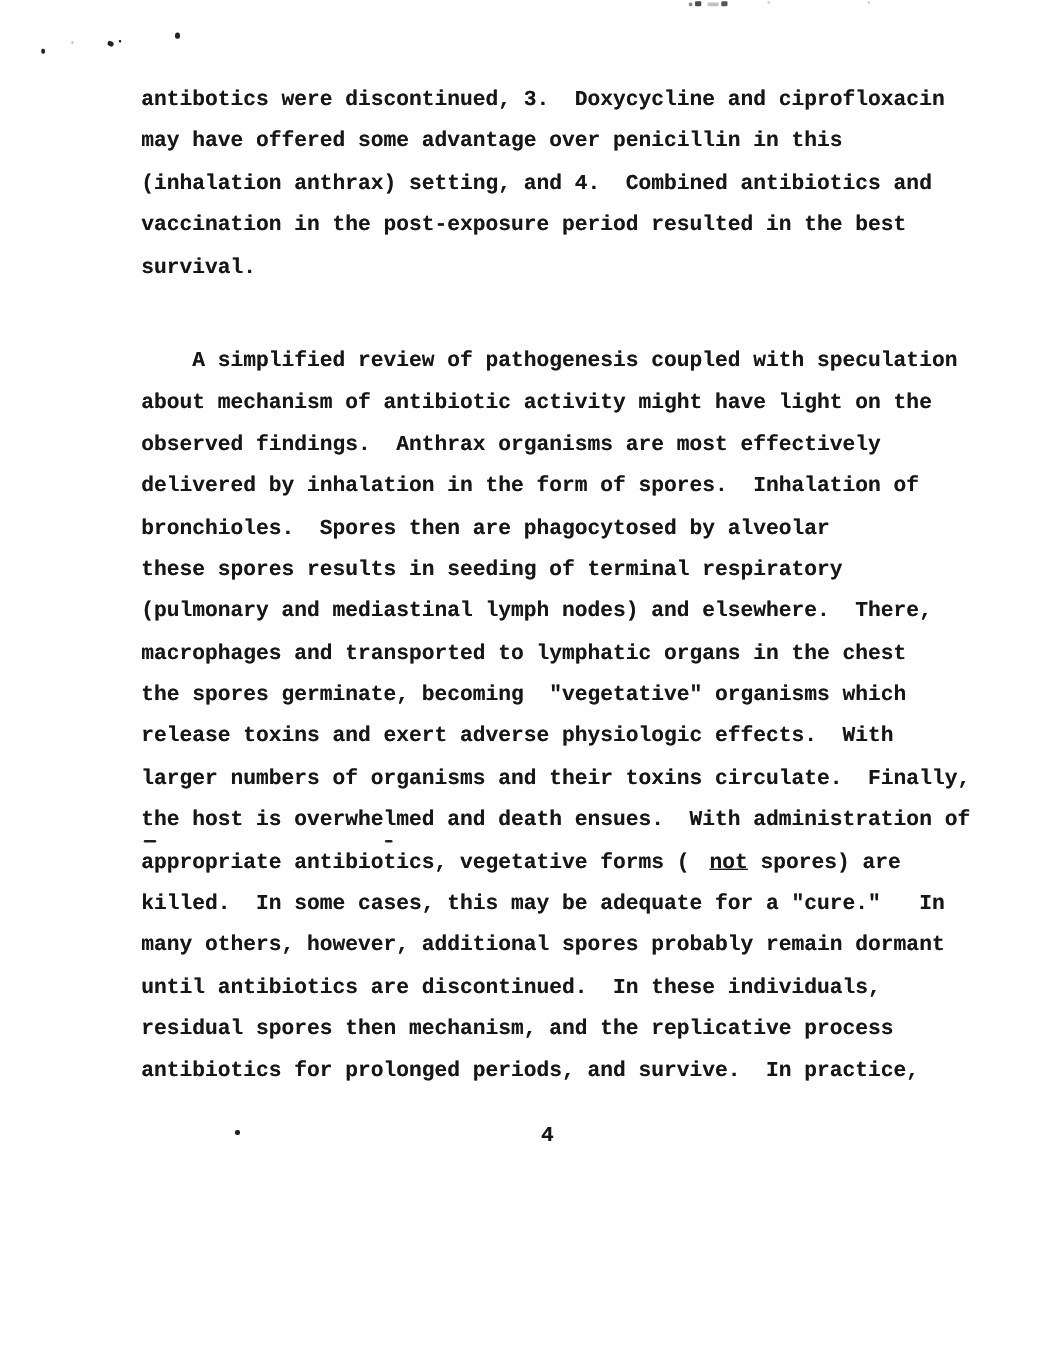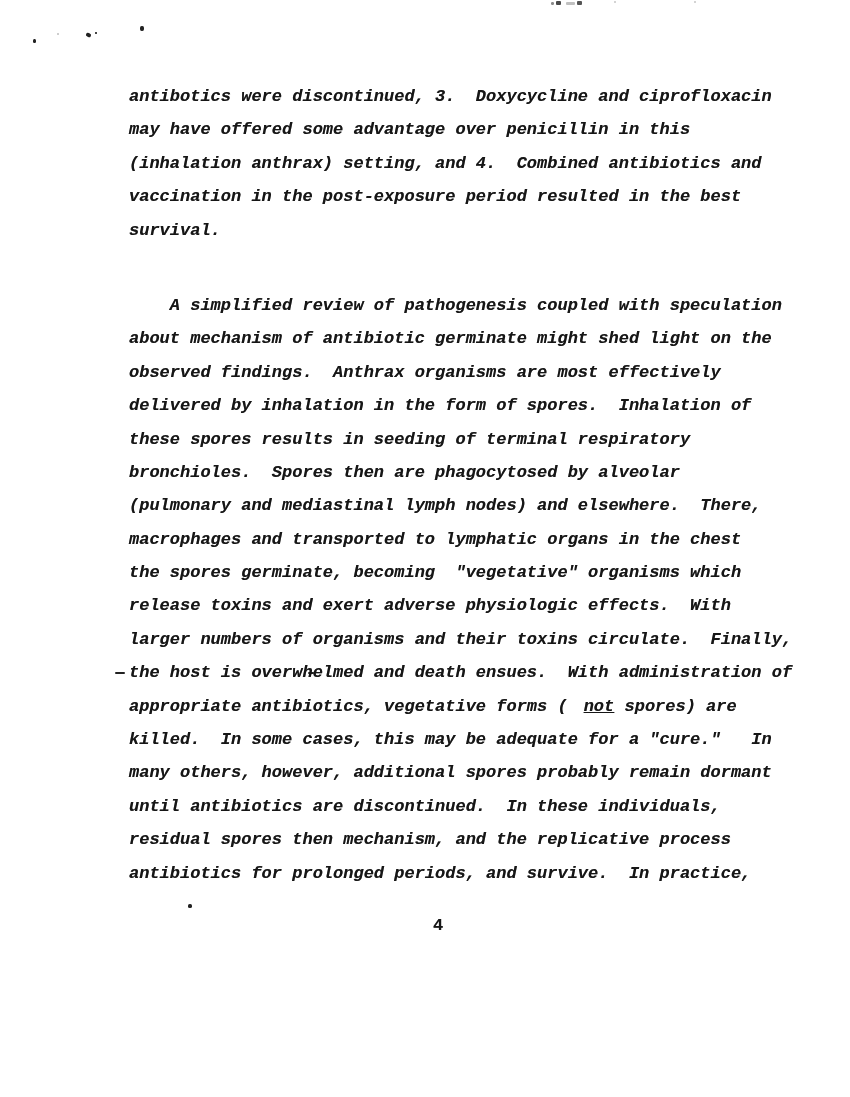--- a/index.html
+++ b/index.html
@@ -20,21 +20,21 @@
     left: 113px;
     top: 64px;
     width: 680px;
     color: #161616;
     font-size: 17px;
     font-weight: bold;
     line-height: 33.4px;
     letter-spacing: 0px;
     text-shadow: 0 0 0.5px rgba(20,20,20,0.55);
   }
-  .paragraph { margin: 16px; font-style: italic; }
+  .paragraph { margin: 0; }
   .paragraph + .paragraph { margin-top: 42px; }
   .line {
     white-space: pre;
     height: 33.4px;
   }
   .underline { text-decoration: underline; padding-left: 16px; }
   .page-number {
     width: 650px;
     margin-top: 19px;
     text-align: center;
@@ -85,25 +85,25 @@
     <div>
         <div class="paragraph">
           <div class="line">antibotics were discontinued, 3.  Doxycycline and ciprofloxacin</div>
           <div class="line">may have offered some advantage over penicillin in this</div>
           <div class="line">(inhalation anthrax) setting, and 4.  Combined antibiotics and</div>
           <div class="line">vaccination in the post-exposure period resulted in the best</div>
           <div class="line">survival.</div>
         </div>
         <div class="paragraph">
           <div class="line">    A simplified review of pathogenesis coupled with speculation</div>
-          <div class="line">about mechanism of antibiotic germinate might shed light on the</div>
+          <div class="line">about mechanism of antibiotic activity might have light on the</div>
           <div class="line">observed findings.  Anthrax organisms are most effectively</div>
           <div class="line">delivered by inhalation in the form of spores.  Inhalation of</div>
+          <div class="line">bronchioles.  Spores then are phagocytosed by alveolar</div>
           <div class="line">these spores results in seeding of terminal respiratory</div>
-          <div class="line">bronchioles.  Spores then are phagocytosed by alveolar</div>
           <div class="line">(pulmonary and mediastinal lymph nodes) and elsewhere.  There,</div>
           <div class="line">macrophages and transported to lymphatic organs in the chest</div>
           <div class="line">the spores germinate, becoming  "vegetative" organisms which</div>
           <div class="line">release toxins and exert adverse physiologic effects.  With</div>
           <div class="line">larger numbers of organisms and their toxins circulate.  Finally,</div>
           <div class="line">the host is overwhelmed and death ensues.  With administration of</div>
           <div class="line"><span>appropriate antibiotics, vegetative forms (</span><span class="underline">not</span><span> spores) are</span></div>
           <div class="line">killed.  In some cases, this may be adequate for a "cure."   In</div>
           <div class="line">many others, however, additional spores probably remain dormant</div>
           <div class="line">until antibiotics are discontinued.  In these individuals,</div>

